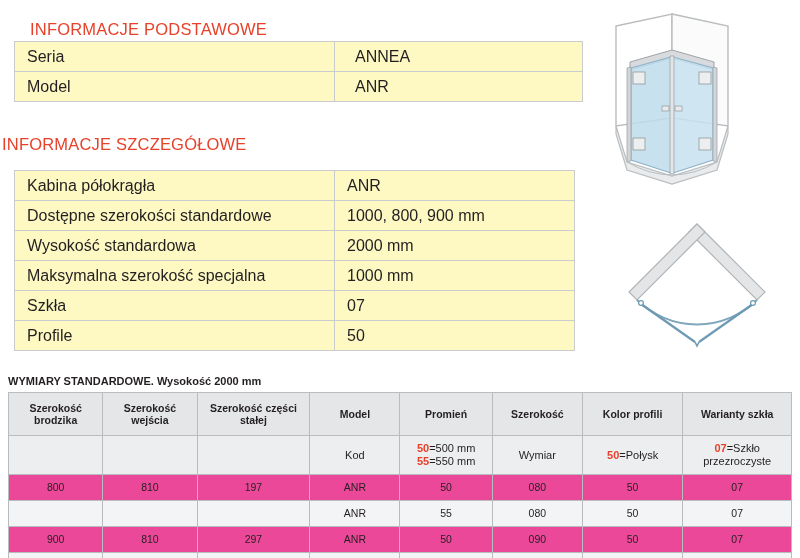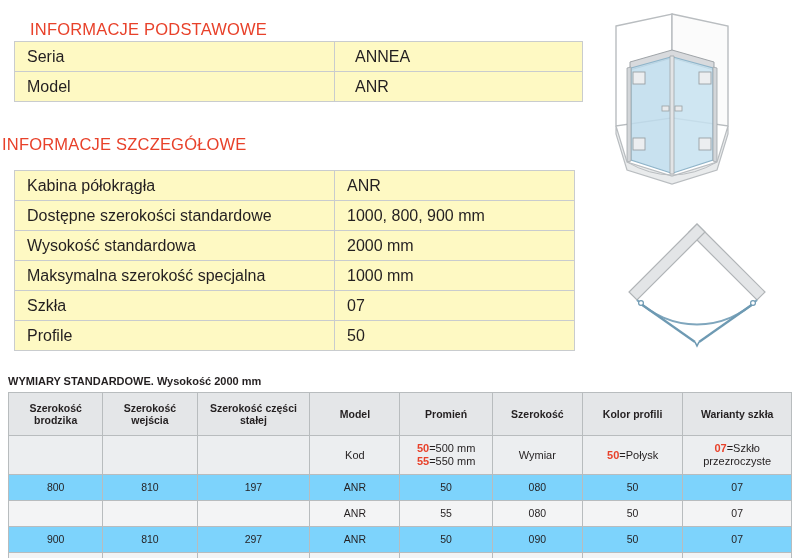--- a/index.html
+++ b/index.html
@@ -94,21 +94,21 @@
     font-size: 10.5px;
     height: 38px;
   }
   #table-dims tr.subhead td {
     background: #eceef0;
     height: 34px;
     font-size: 11px;
   }
   #table-dims tbody td {
     height: 21px;
-    background: #7dd3fc;
+    background: #ec4899;
   }
   #table-dims tbody tr.alt td {
     background: #f3f4f5;
   }
   .red { color: #e8412a; }
   .bold { font-weight: bold; }
   .tiny { font-size: 9px; }
 
   
   .col-1 { width: 92px; }

